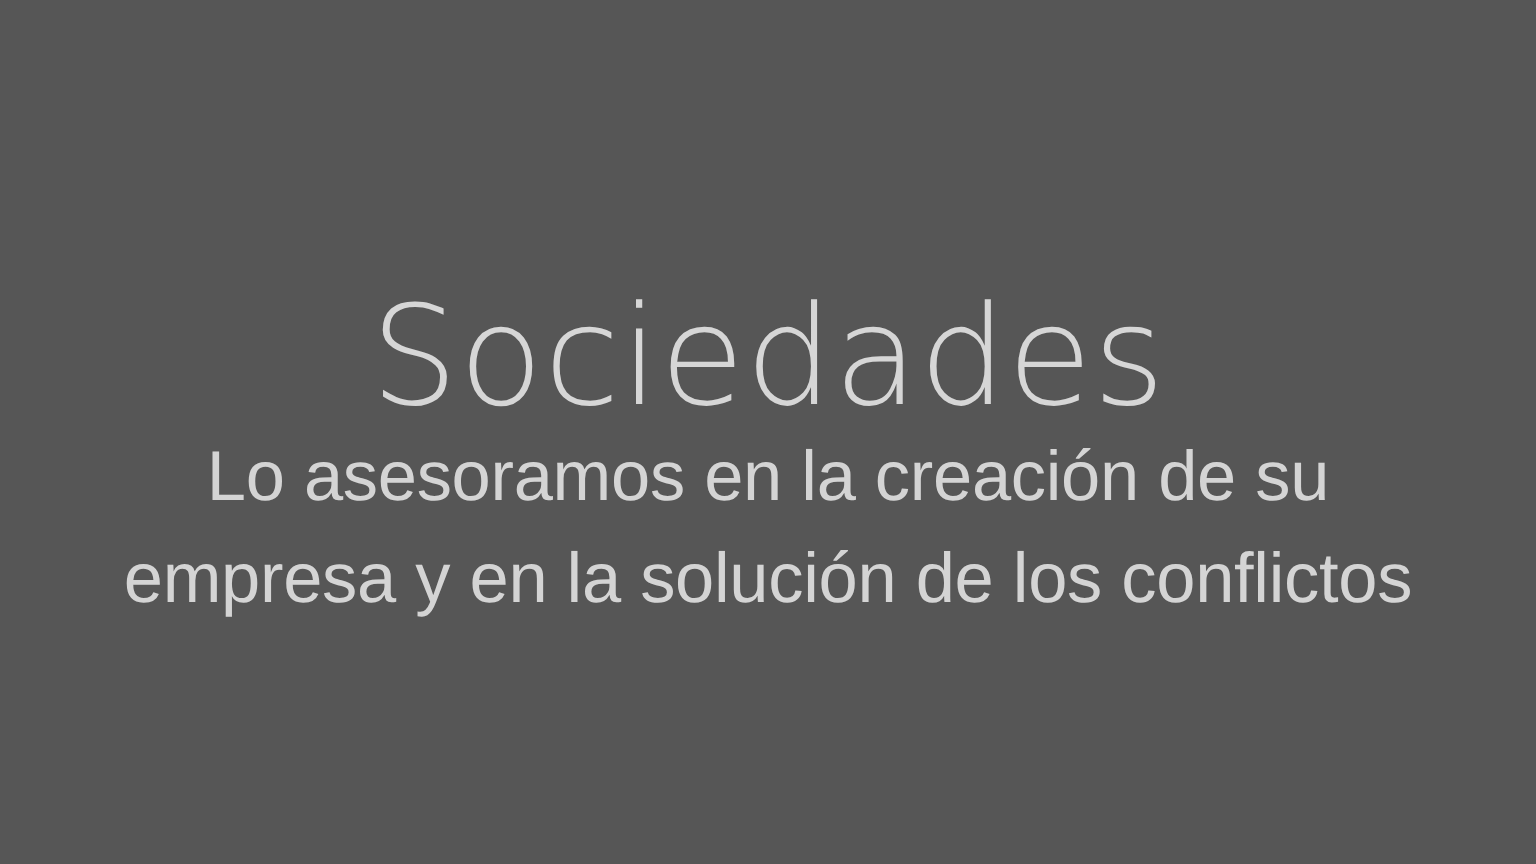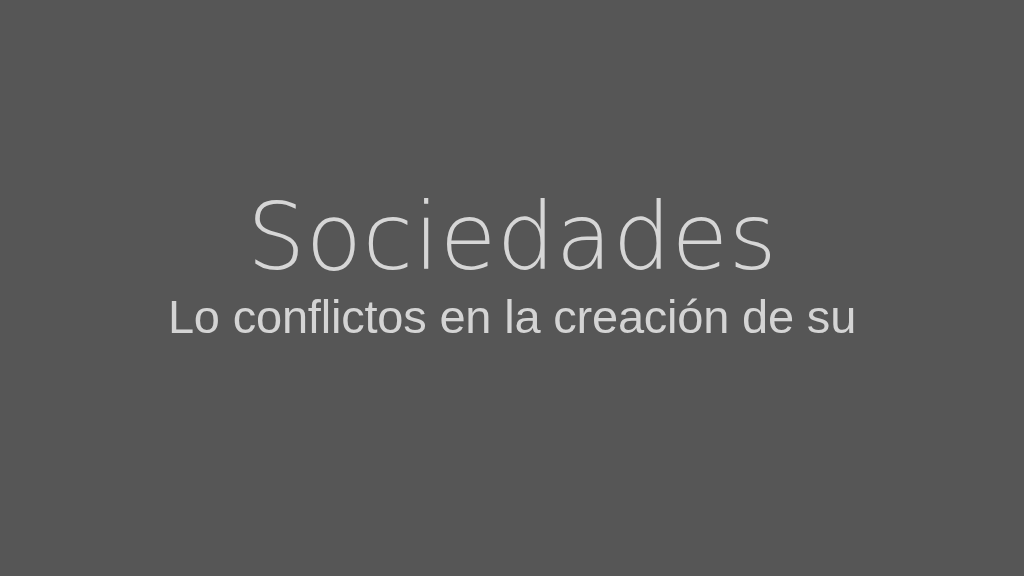--- a/index.html
+++ b/index.html
@@ -62,16 +62,17 @@
   }
 </style>
 </head>
 <body>
 
 <div class="slide">
 
   <h1 class="slide-title">Sociedades</h1>
 
   <div class="slide-subtitle">
-    <span class="subtitle-line">Lo conflictos en la creación de su</span>
+    <span class="subtitle-line">Lo asesoramos en la creación de su</span>
+    <span class="subtitle-line">empresa y en la solución de los conflictos</span>
   </div>
 
 </div>
 
 </body></html>

